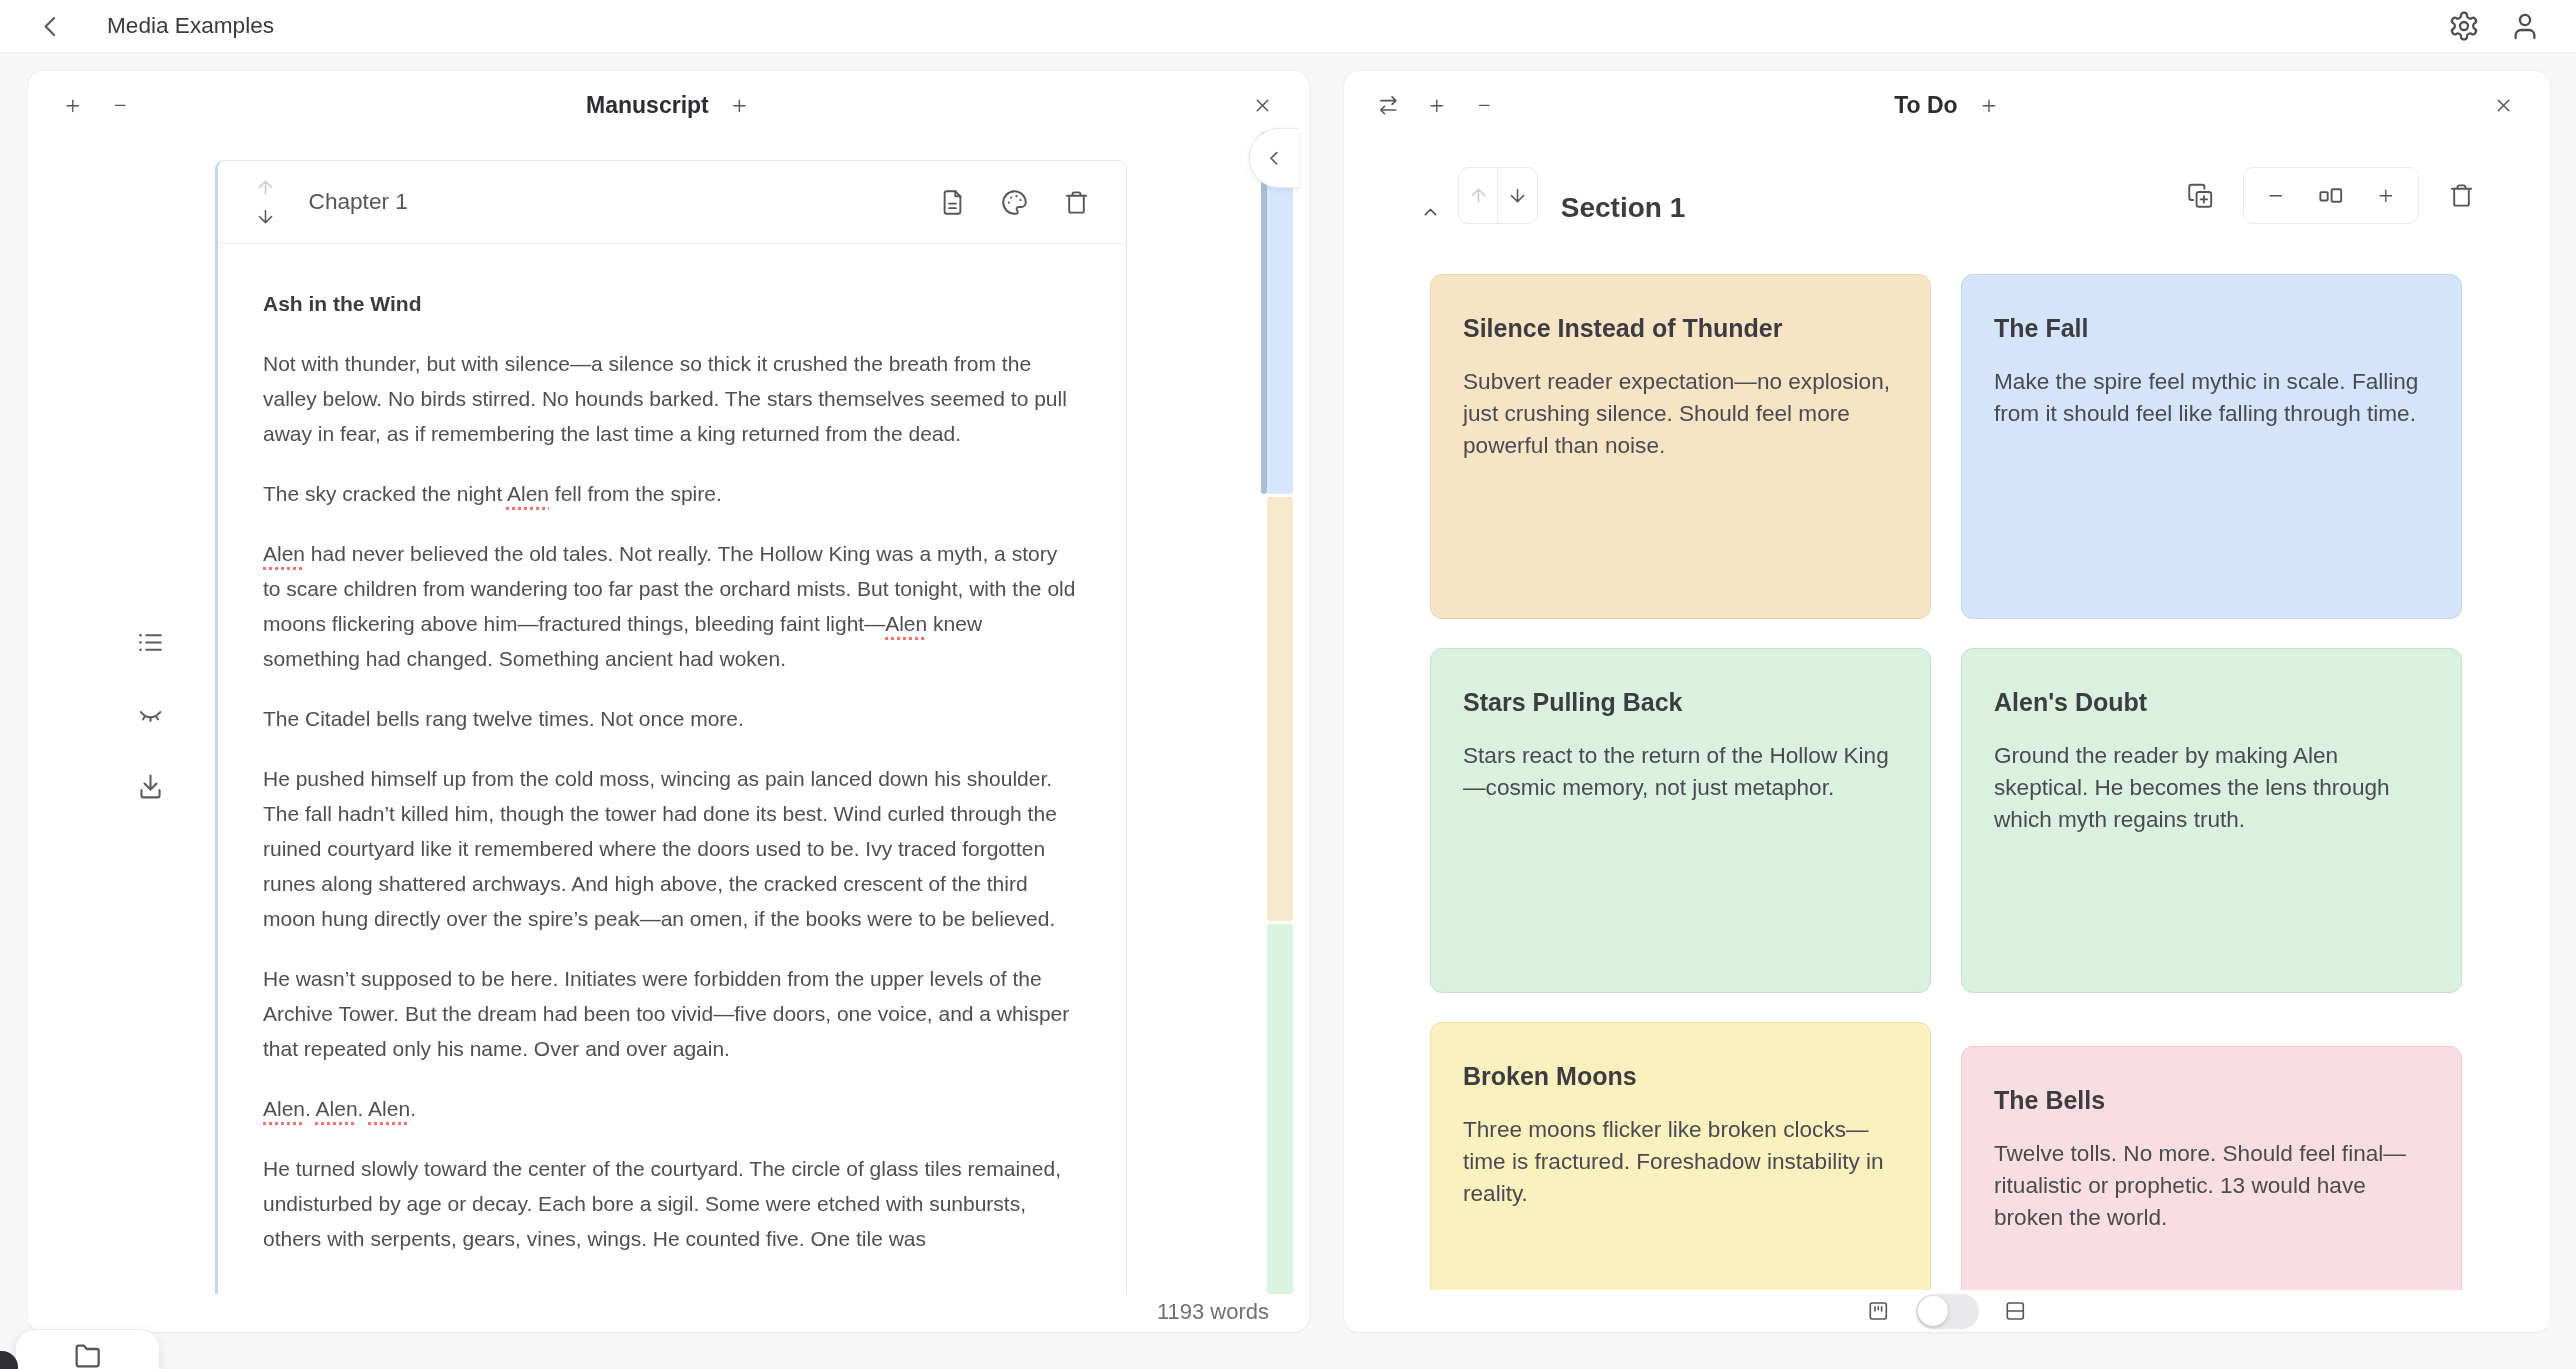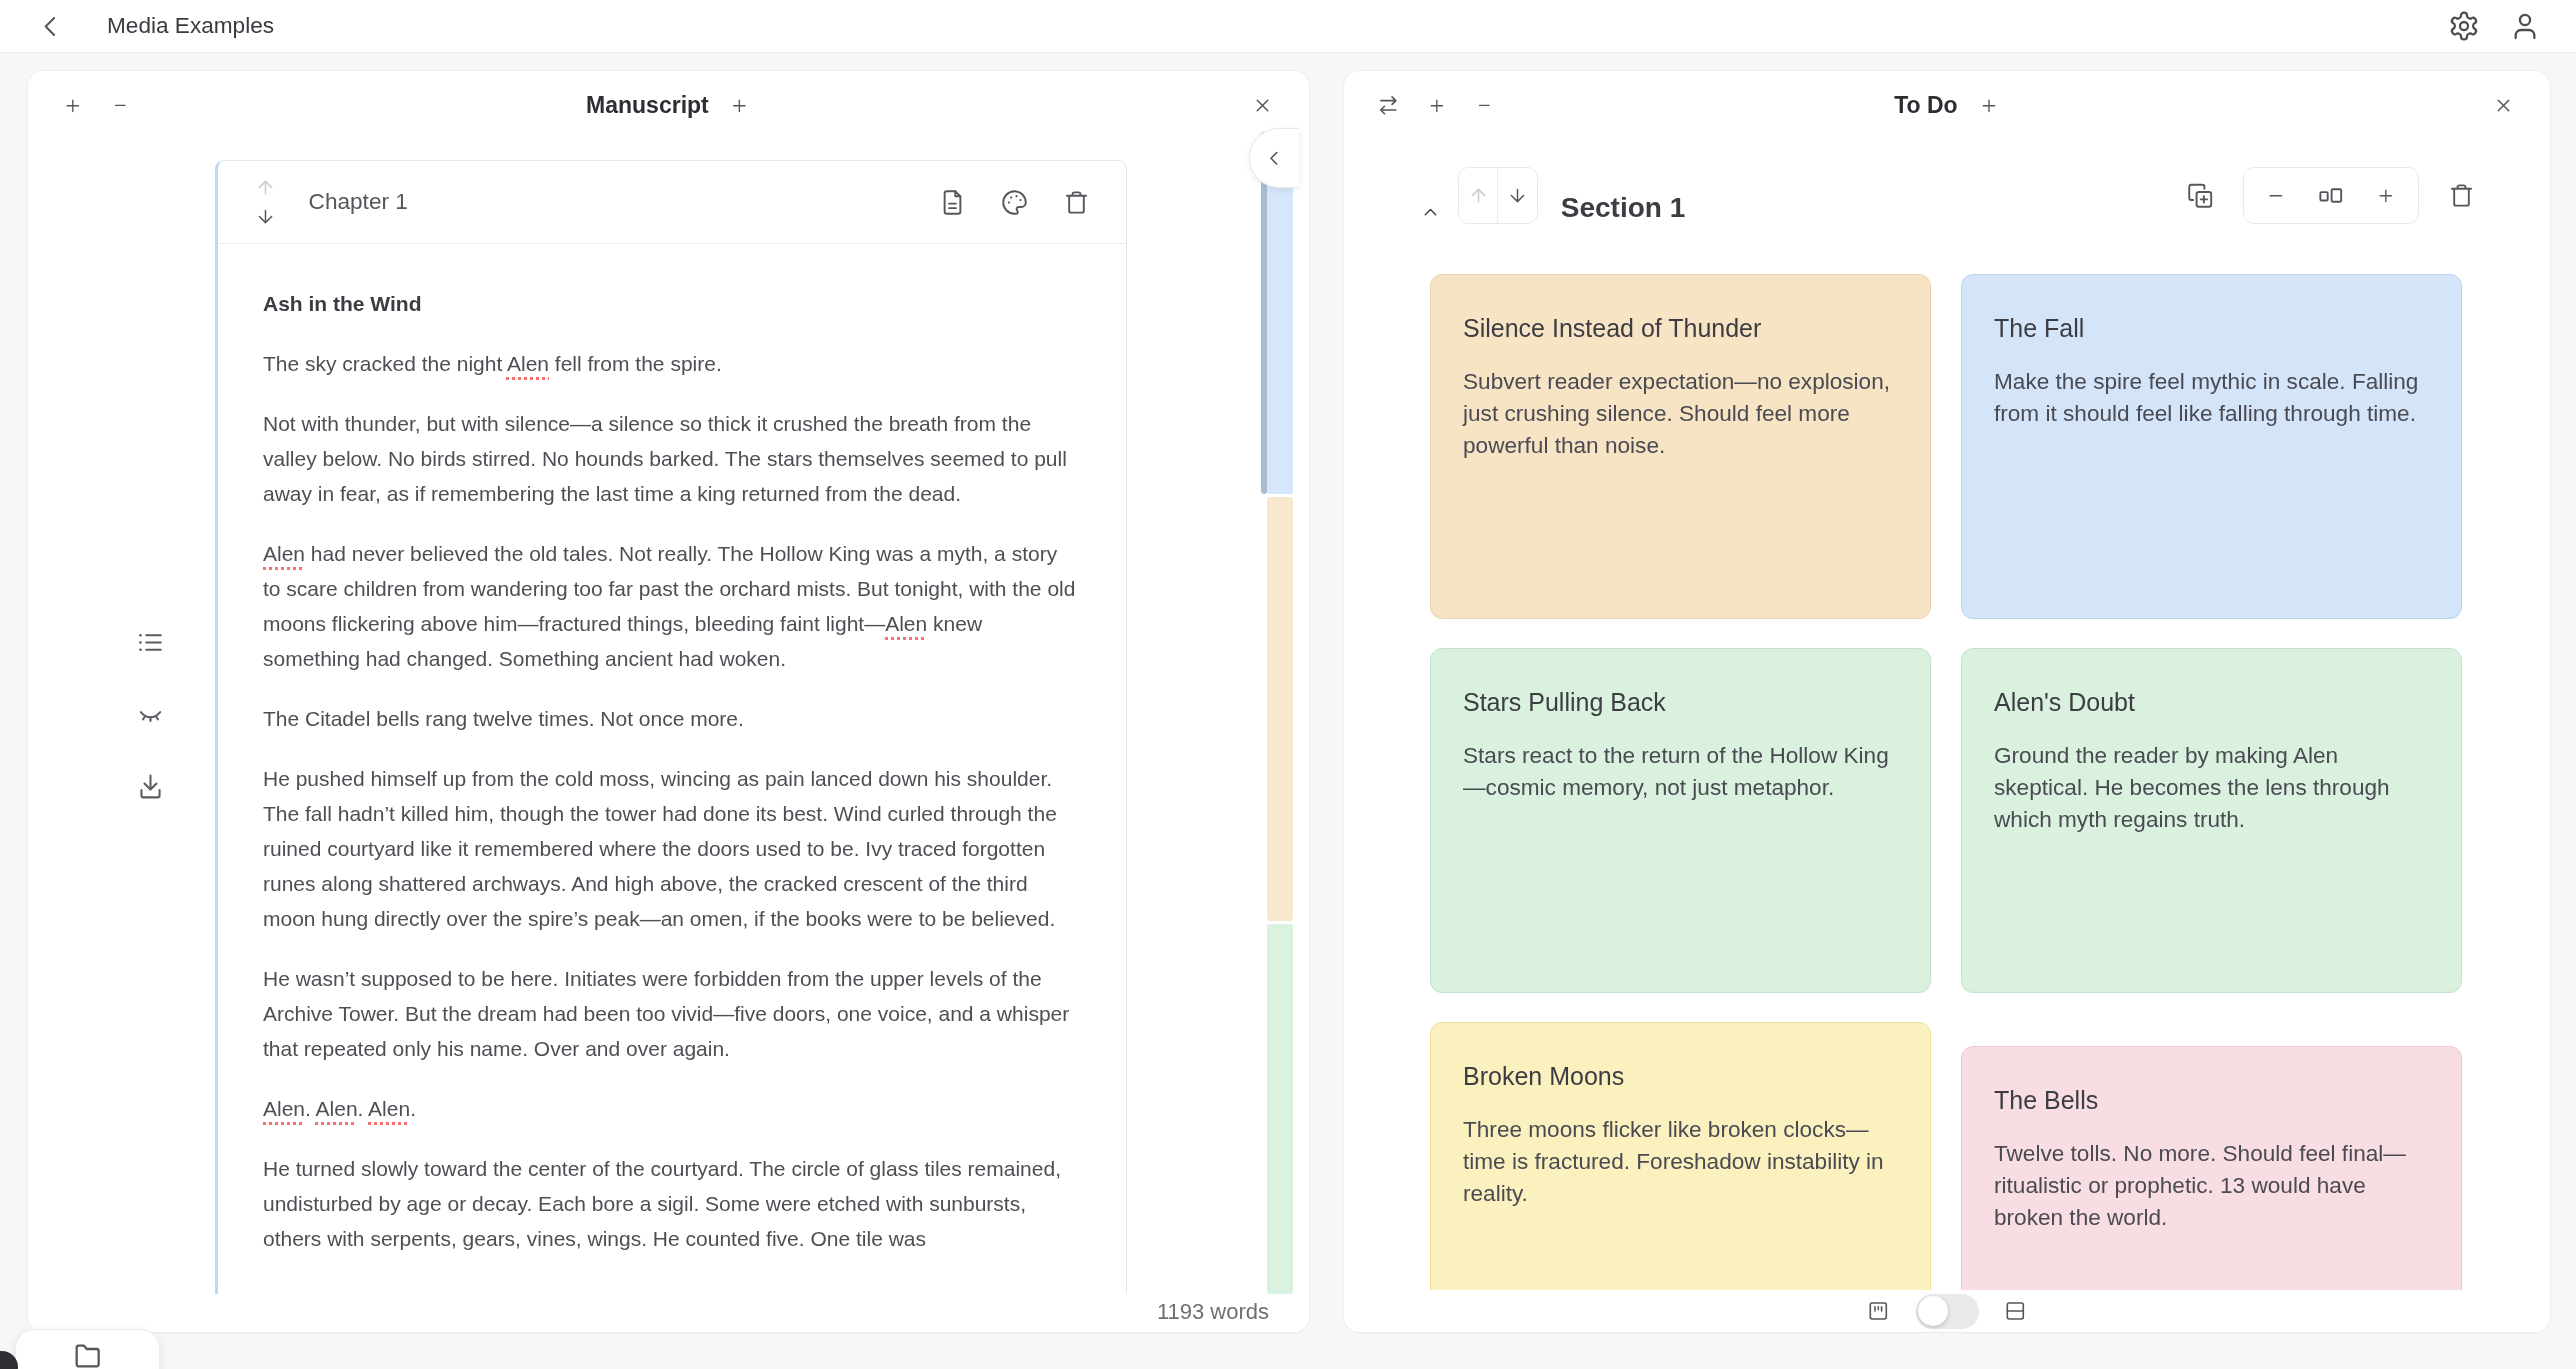--- a/index.html
+++ b/index.html
@@ -75,21 +75,21 @@
   .zoom-group { display:flex; align-items:center; height:57px; gap:30px; padding:0 21px; border:1.5px solid #e9e9ec; border-radius:10.5px; }
 
   .cards-grid { position:absolute; left:86px; top:203px; width:1033px; display:grid;
                 grid-template-columns:501px 501px; grid-auto-rows:345px; gap:29px 30px; }
   .card { border-radius:12px; border:1.5px solid transparent; padding:39px 32px; cursor:pointer; }
   .card[data-color="peach"]  { background:#f7e4c5; border-color:#e9d4ad; }
   .card[data-color="blue"]   { background:#d4e5f9; border-color:#bad3ef; }
   .card[data-color="green"]  { background:#d9f1de; border-color:#c0e3c9; }
   .card[data-color="yellow"] { background:#faf1bf; border-color:#ecdf9e; }
   .card[data-color="pink"]   { background:#f8dee2; border-color:#edc9d0;margin-top:24px; }
-  .card-title { font-size:25px; font-weight:400; color:#3c3c42; margin-bottom:22.6px; }
+  .card-title { font-size:25px; font-weight:700; color:#3c3c42; margin-bottom:22.6px; }
   .card-body  { font-size:22.6px; line-height:32px; color:#4a4a52; }
 
   .todo-footer { position:absolute; left:1.5px; right:1.5px; bottom:0; height:42px; background:#fff; z-index:5;
                  display:flex; align-items:center; justify-content:center; gap:25.6px; color:#55555c; }
   .switch { position:relative; width:63px; height:35px; border-radius:17.3px; background:#e9e9eb; cursor:pointer; }
   .switch .knob { position:absolute; left:2.3px; top:2.3px; width:30px; height:30px; border-radius:50%;
                   background:#fff; box-shadow:0 1.5px 4.5px rgba(0,0,0,.2); }
 
   
   .folder-btn { position:absolute; left:15px; bottom:-22.6px; width:145px; height:63px; background:#fff;
@@ -192,22 +192,22 @@
             <div class="icon-btn">
               <svg width="27" height="27" viewBox="0 0 24 24">
                   <path d="M3.5 6h17M8.5 6V4.5A1.5 1.5 0 0 1 10 3h4a1.5 1.5 0 0 1 1.5 1.5V6M18.5 6v13.5a1.5 1.5 0 0 1-1.5 1.5H7a1.5 1.5 0 0 1-1.5-1.5V6"></path>
                 </svg>
             </div>
           </div>
         </div>
 
         <div class="ch-body">
           <div class="ms-heading">Ash in the Wind</div>
+          <p class="mp">Not with thunder, but with silence—a silence so thick it crushed the breath from the valley below. No birds stirred. No hounds barked. The stars themselves seemed to pull away in fear, as if remembering the last time a king returned from the dead.</p>
           <p class="mp">The sky cracked the night <span class="sp">Alen</span> fell from the spire.</p>
-          <p class="mp">Not with thunder, but with silence—a silence so thick it crushed the breath from the valley below. No birds stirred. No hounds barked. The stars themselves seemed to pull away in fear, as if remembering the last time a king returned from the dead.</p>
           <p class="mp"><span class="sp">Alen</span> had never believed the old tales. Not really. The Hollow King was a myth, a story to scare children from wandering too far past the orchard mists. But tonight, with the old moons flickering above him—fractured things, bleeding faint light—<span class="sp">Alen</span> knew something had changed. Something ancient had woken.</p>
           <p class="mp">The Citadel bells rang twelve times. Not once more.</p>
           <p class="mp">He pushed himself up from the cold moss, wincing as pain lanced down his shoulder. The fall hadn’t killed him, though the tower had done its best. Wind curled through the ruined courtyard like it remembered where the doors used to be. Ivy traced forgotten runes along shattered archways. And high above, the cracked crescent of the third moon hung directly over the spire’s peak—an omen, if the books were to be believed.</p>
           <p class="mp">He wasn’t supposed to be here. Initiates were forbidden from the upper levels of the Archive Tower. But the dream had been too vivid—five doors, one voice, and a whisper that repeated only his name. Over and over again.</p>
           <p class="mp"><span class="sp">Alen</span>. <span class="sp">Alen</span>. <span class="sp">Alen</span>.</p>
           <p class="mp">He turned slowly toward the center of the courtyard. The circle of glass tiles remained, undisturbed by age or decay. Each bore a sigil. Some were etched with sunbursts, others with serpents, gears, vines, wings. He counted five. One tile was</p>
         </div>
       </div>
 
       <div class="margin-tools">

